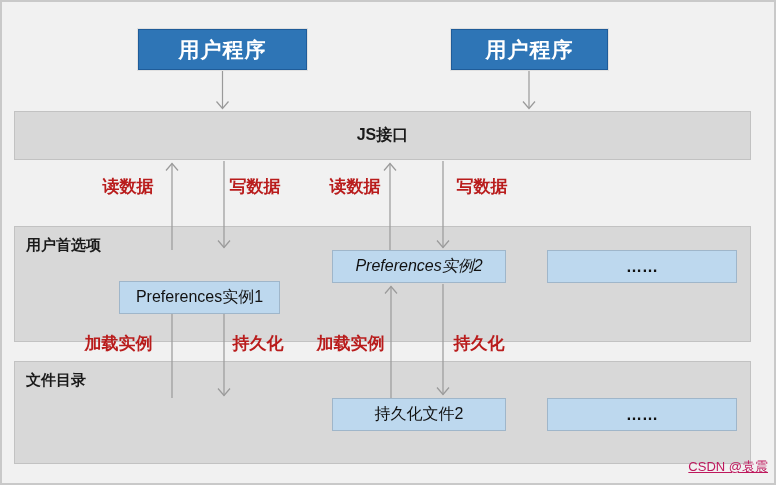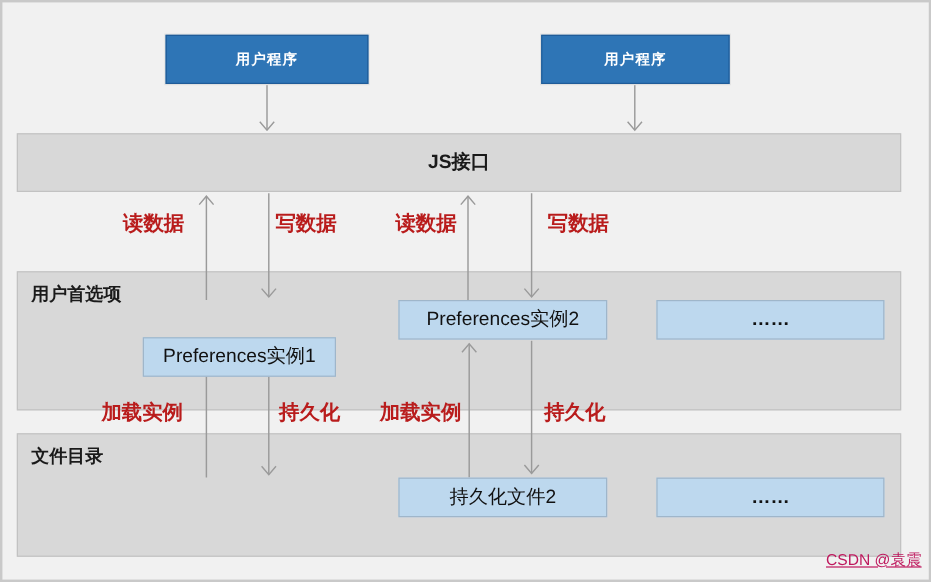--- a/index.html
+++ b/index.html
@@ -13,21 +13,21 @@
     background:#d8d8d8;border:1px solid #c2c2c2;
   }
   .js-bar{left:12px;top:109px;width:737px;height:49px;
     display:flex;align-items:center;justify-content:center;
     font-size:16px;font-weight:600;color:#1a1a1a;}
   .section-title{position:absolute;left:11px;top:9px;font-size:15px;font-weight:600;color:#1a1a1a;}
   .top-box{
     position:absolute;top:27px;height:41px;box-sizing:border-box;
     background:#2e75b6;border:1px solid #1f5c99;box-shadow:0 0 0 1px #e0e0e0;
     display:flex;align-items:center;justify-content:center;
-    color:#ffffff;font-size:12px;font-weight:700;letter-spacing:1px;z-index:10;
+    color:#ffffff;font-size:21px;font-weight:700;letter-spacing:1px;z-index:10;
   }
   .small-box{
     position:absolute;height:33px;box-sizing:border-box;
     background:#bdd8ee;border:1px solid #9fb6ca;
     display:flex;align-items:center;justify-content:center;
     color:#111111;font-size:16px;z-index:10;
   }
   .flow-label{
     position:absolute;height:22px;line-height:22px;text-align:center;
     font-size:17px;font-weight:700;color:#b91c1c;z-index:8;
@@ -58,21 +58,21 @@
   <div class="flow-label" style="left:222px;top:174px;width:62px;">写数据</div>
   <div class="flow-label" style="left:322px;top:174px;width:62px;">读数据</div>
   <div class="flow-label" style="left:452px;top:174px;width:56px;">写数据</div>
 
   <div class="section" style="left:12px;top:207px;width:737px;height:116px;margin-top:17px;">
     <span class="section-title">用户首选项</span>
   </div>
   <div class="small-box" style="left:117px;top:248px;width:161px;margin-top:31px;">
     <span>Preferences实例1</span>
   </div>
-  <div class="small-box" style="left:330px;top:248px;width:174px;">
+  <div class="small-box" style="left:330px;top:248px;width:174px;font-style:italic;">
     <span>Preferences实例2</span>
   </div>
   <div class="small-box" style="left:545px;top:248px;width:190px;font-weight:700;">
     <span>……</span>
   </div>
 
   <div class="flow-label" style="left:80px;top:331px;width:73px;">加载实例</div>
   <div class="flow-label" style="left:228px;top:331px;width:56px;">持久化</div>
   <div class="flow-label" style="left:312px;top:331px;width:73px;">加载实例</div>
   <div class="flow-label" style="left:449px;top:331px;width:56px;">持久化</div>

